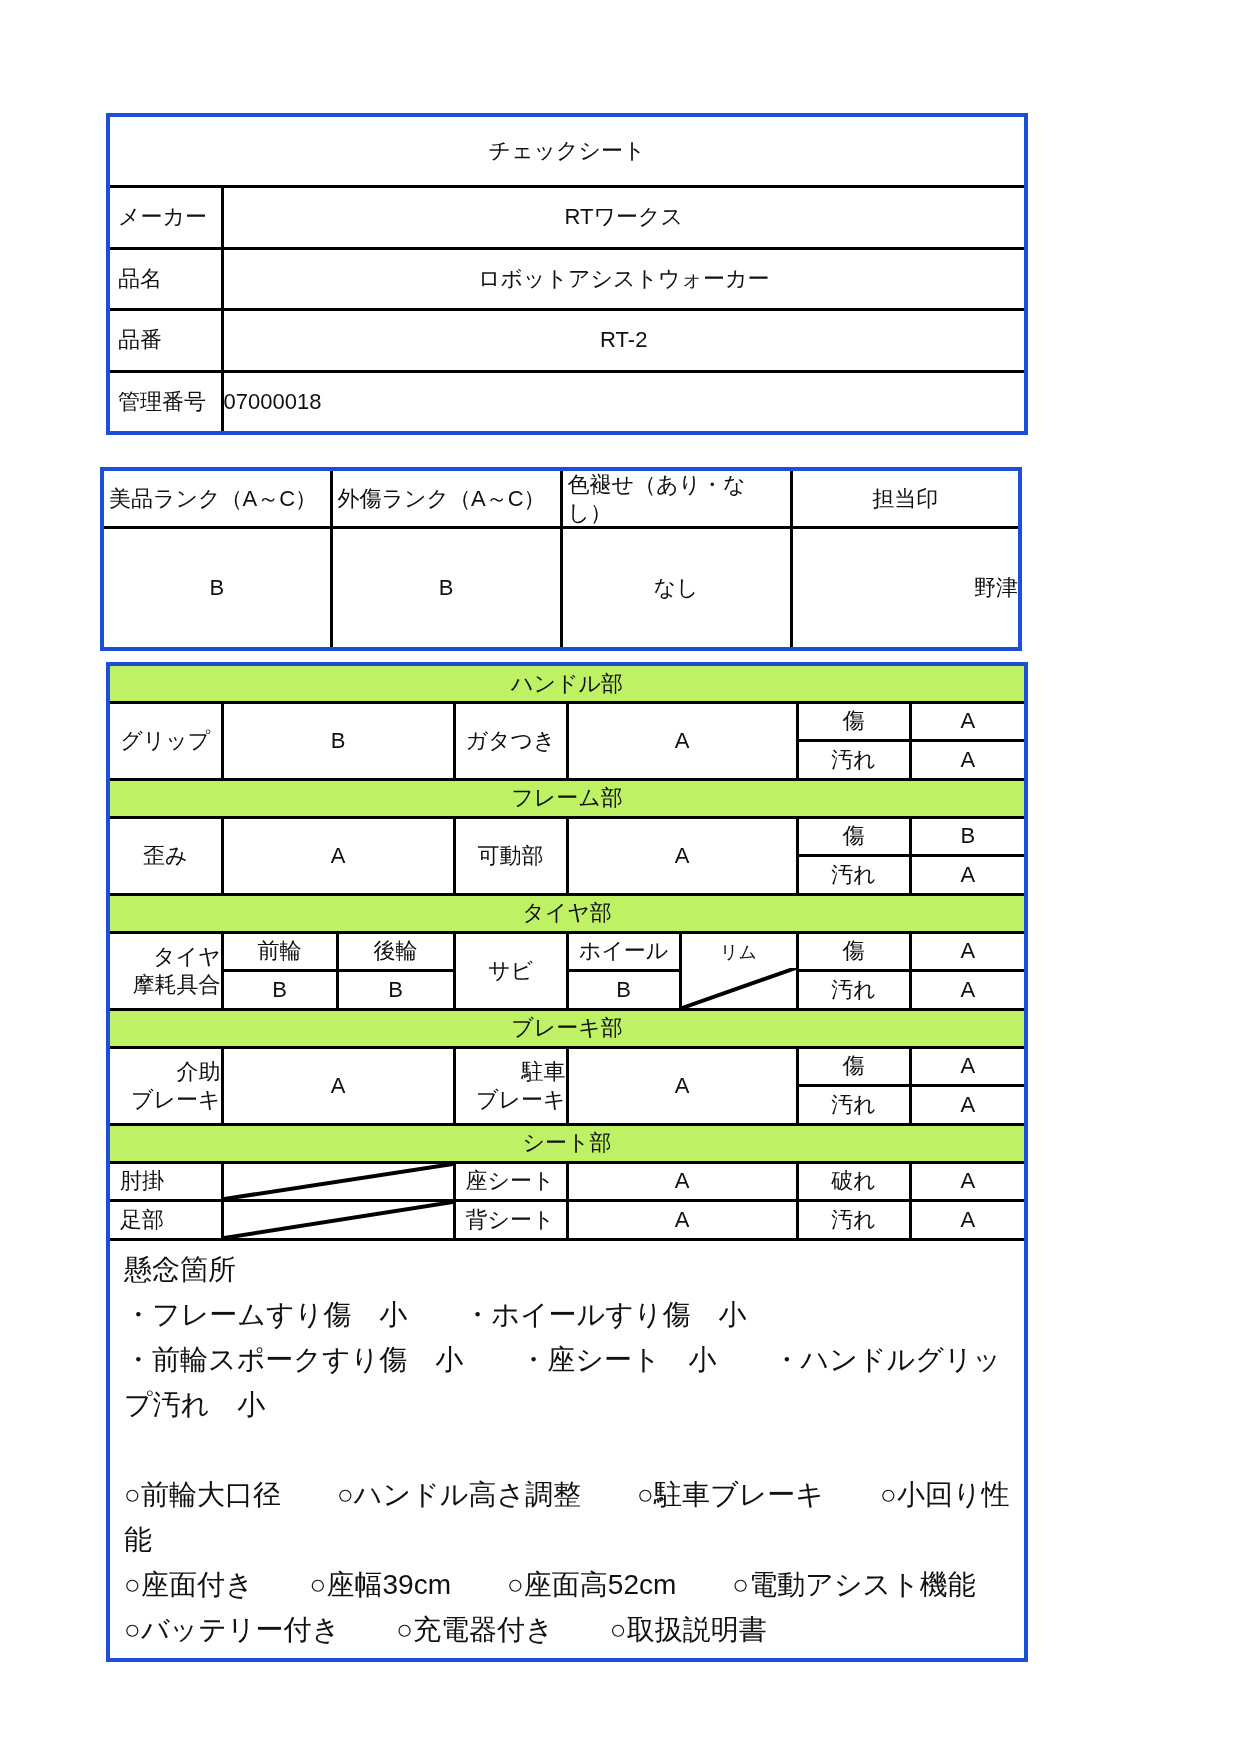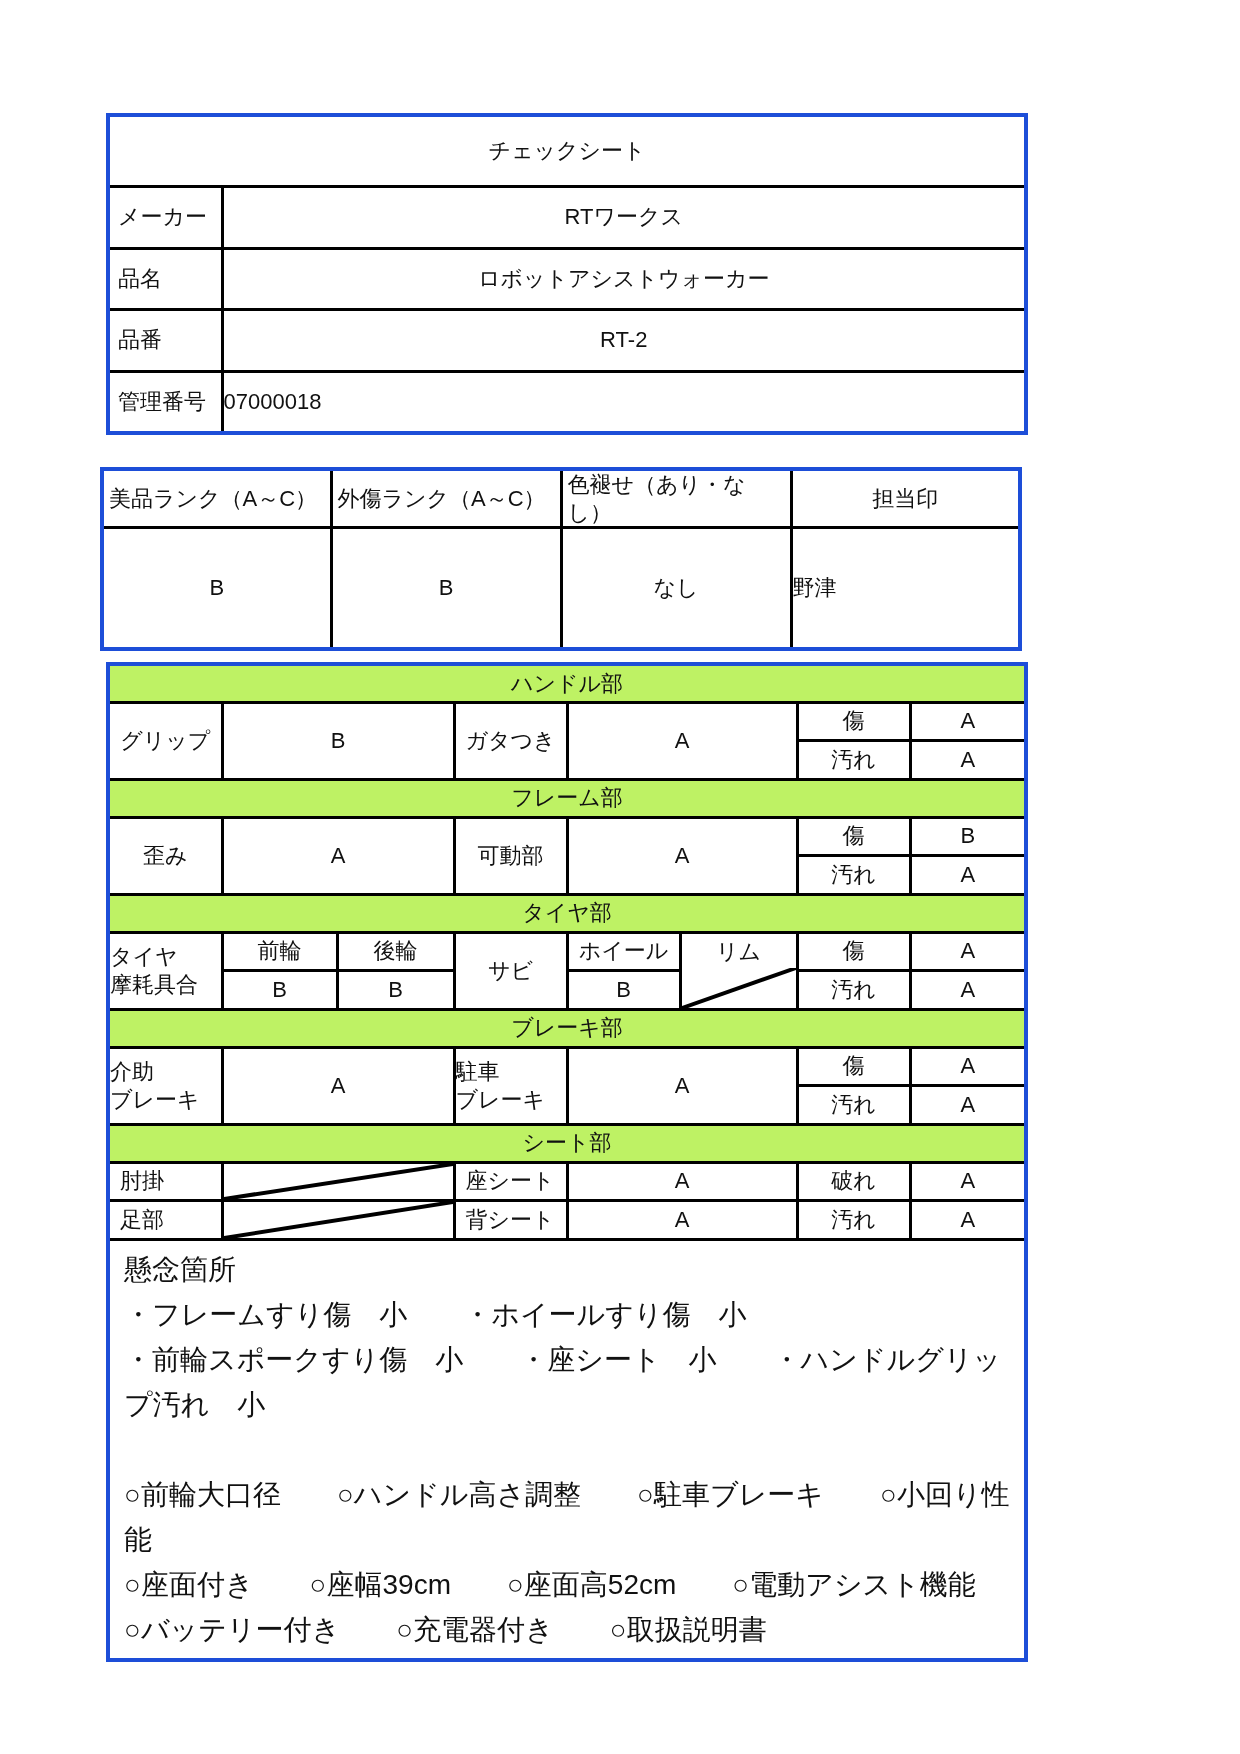--- a/index.html
+++ b/index.html
@@ -18,28 +18,28 @@
   table.sheet{border:4px solid #1d4ed8;}
   .c{text-align:center;}
   .l{text-align:left;padding-left:10px !important;}
   .title-cell{font-size:34px;text-align:center;}
   .info-label{font-size:19px;padding-left:8px !important;}
   .info-value{font-size:38px;text-align:center;}
   .info-value-num{font-size:42px;text-align:left;}
   .rank-header{font-size:21px;padding-left:5px !important;}
   .rank-header-c{font-size:21px;text-align:center;}
   .rank-value{font-size:88px;text-align:center;}
-  .stamp-value{font-size:26px;text-align:left;}
+  .stamp-value{font-size:26px;text-align:right;}
   .section-row td{background:#bef264;text-align:center;font-size:22px;}
   .big-val{font-size:62px;text-align:center;}
   .mid-val{font-size:24px;text-align:center;}
-  .two-line{white-space:pre-line;text-align:left;}
+  .two-line{white-space:pre-line;text-align:right;}
   .rel{position:relative;}
   .slash-svg{position:absolute;left:0;top:0;width:100%;height:100%;display:block;}
-  .rim-top{height:37px;display:flex;align-items:center;justify-content:center;font-size:22px;}
+  .rim-top{height:37px;display:flex;align-items:center;justify-content:center;font-size:18px;}
   .rim-slash{position:absolute;left:0;bottom:0;width:100%;height:40px;}
   .notes-cell{vertical-align:top !important;text-align:left;padding:6px 14px !important;}
   .note-line{line-height:45px;font-size:28px;white-space:pre-wrap;}
   .note-spacer{height:45px;}
 </style>
 </head>
 <body>
 
 <div class="page">
 

